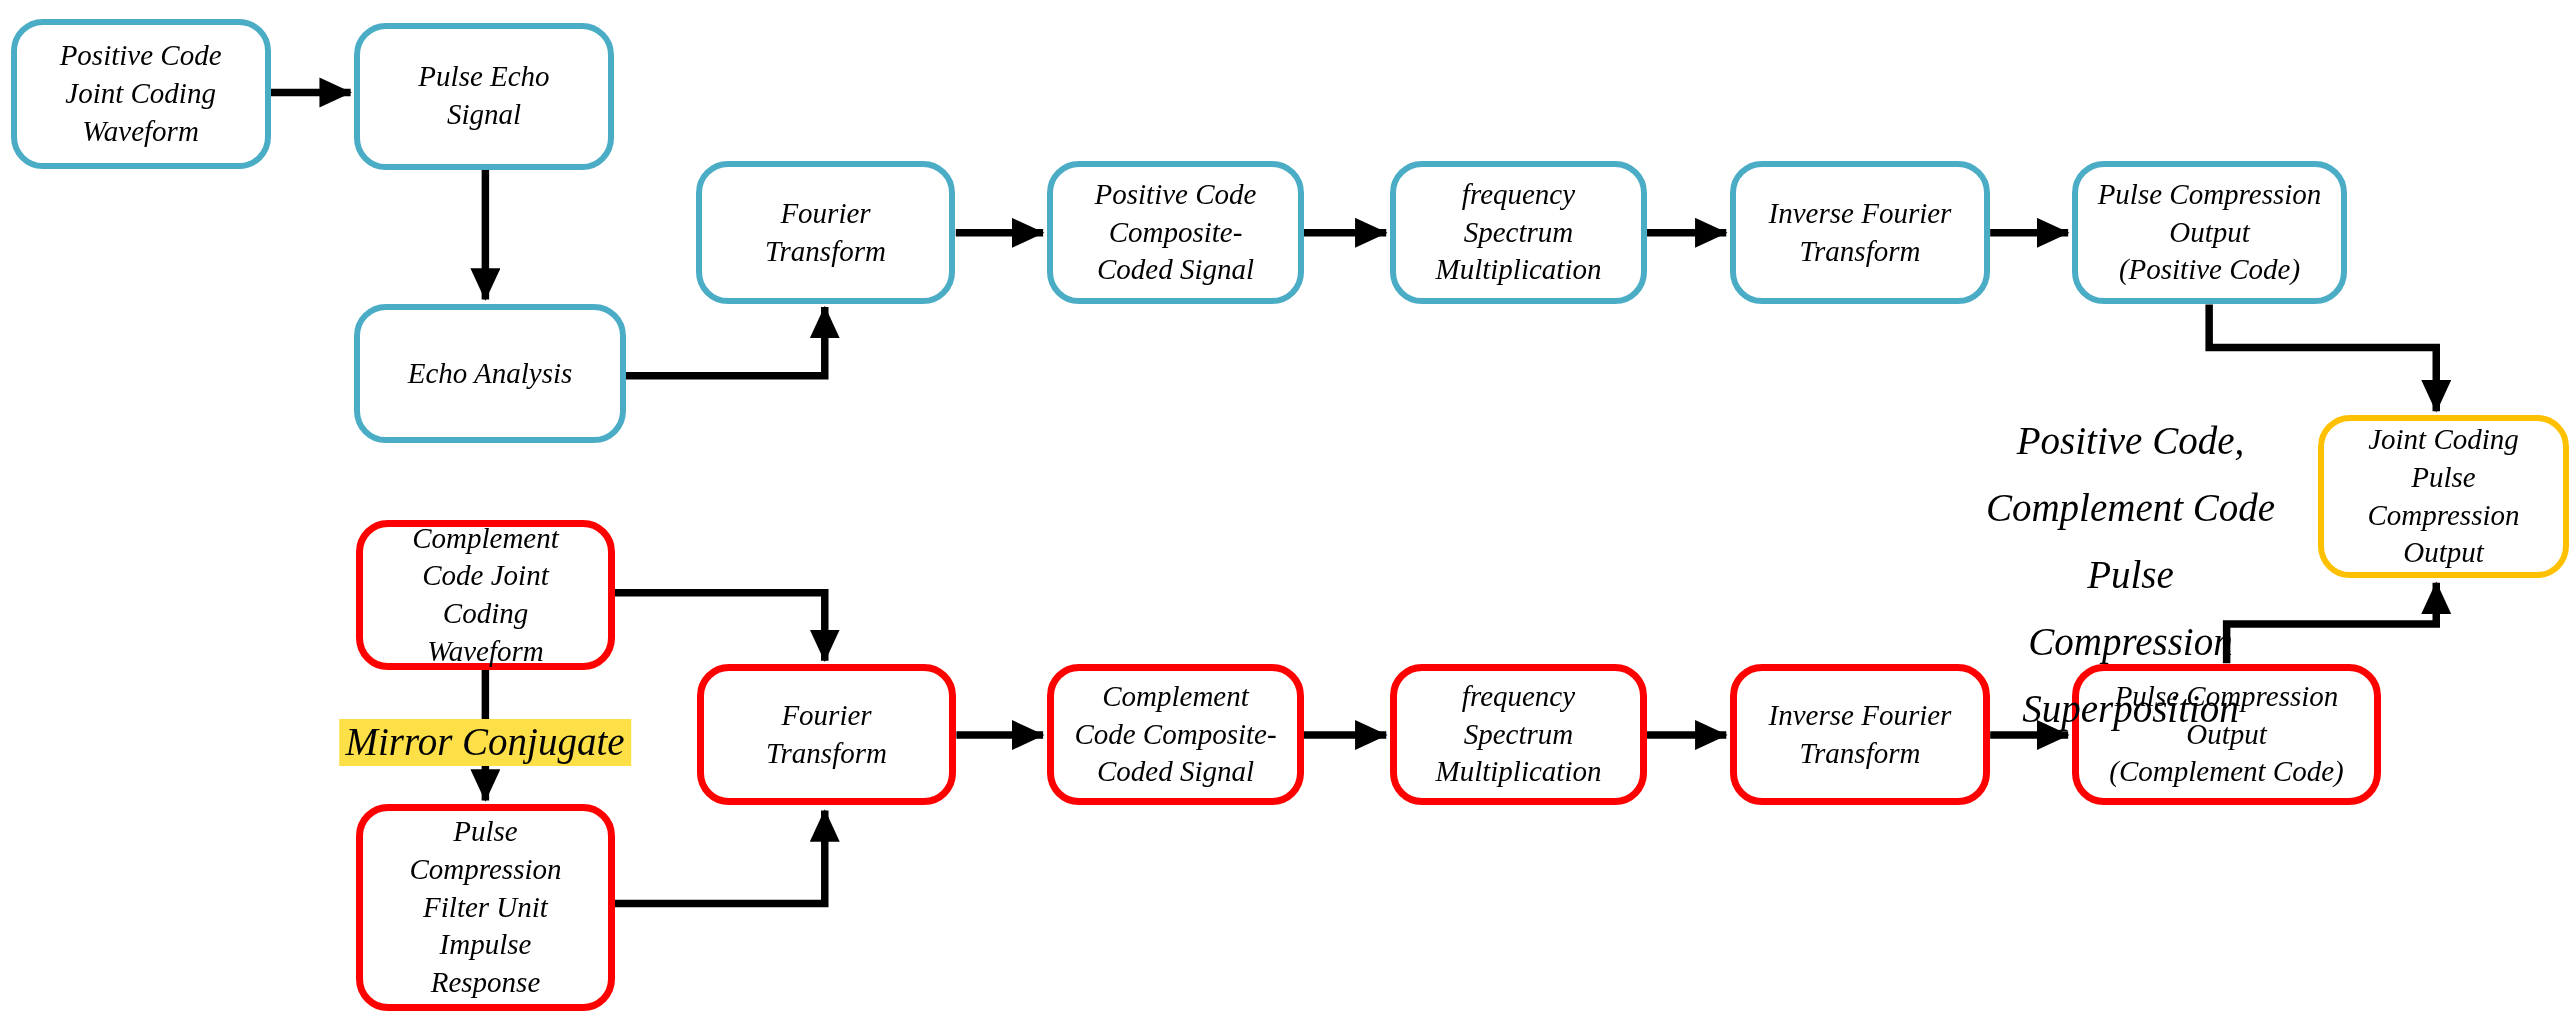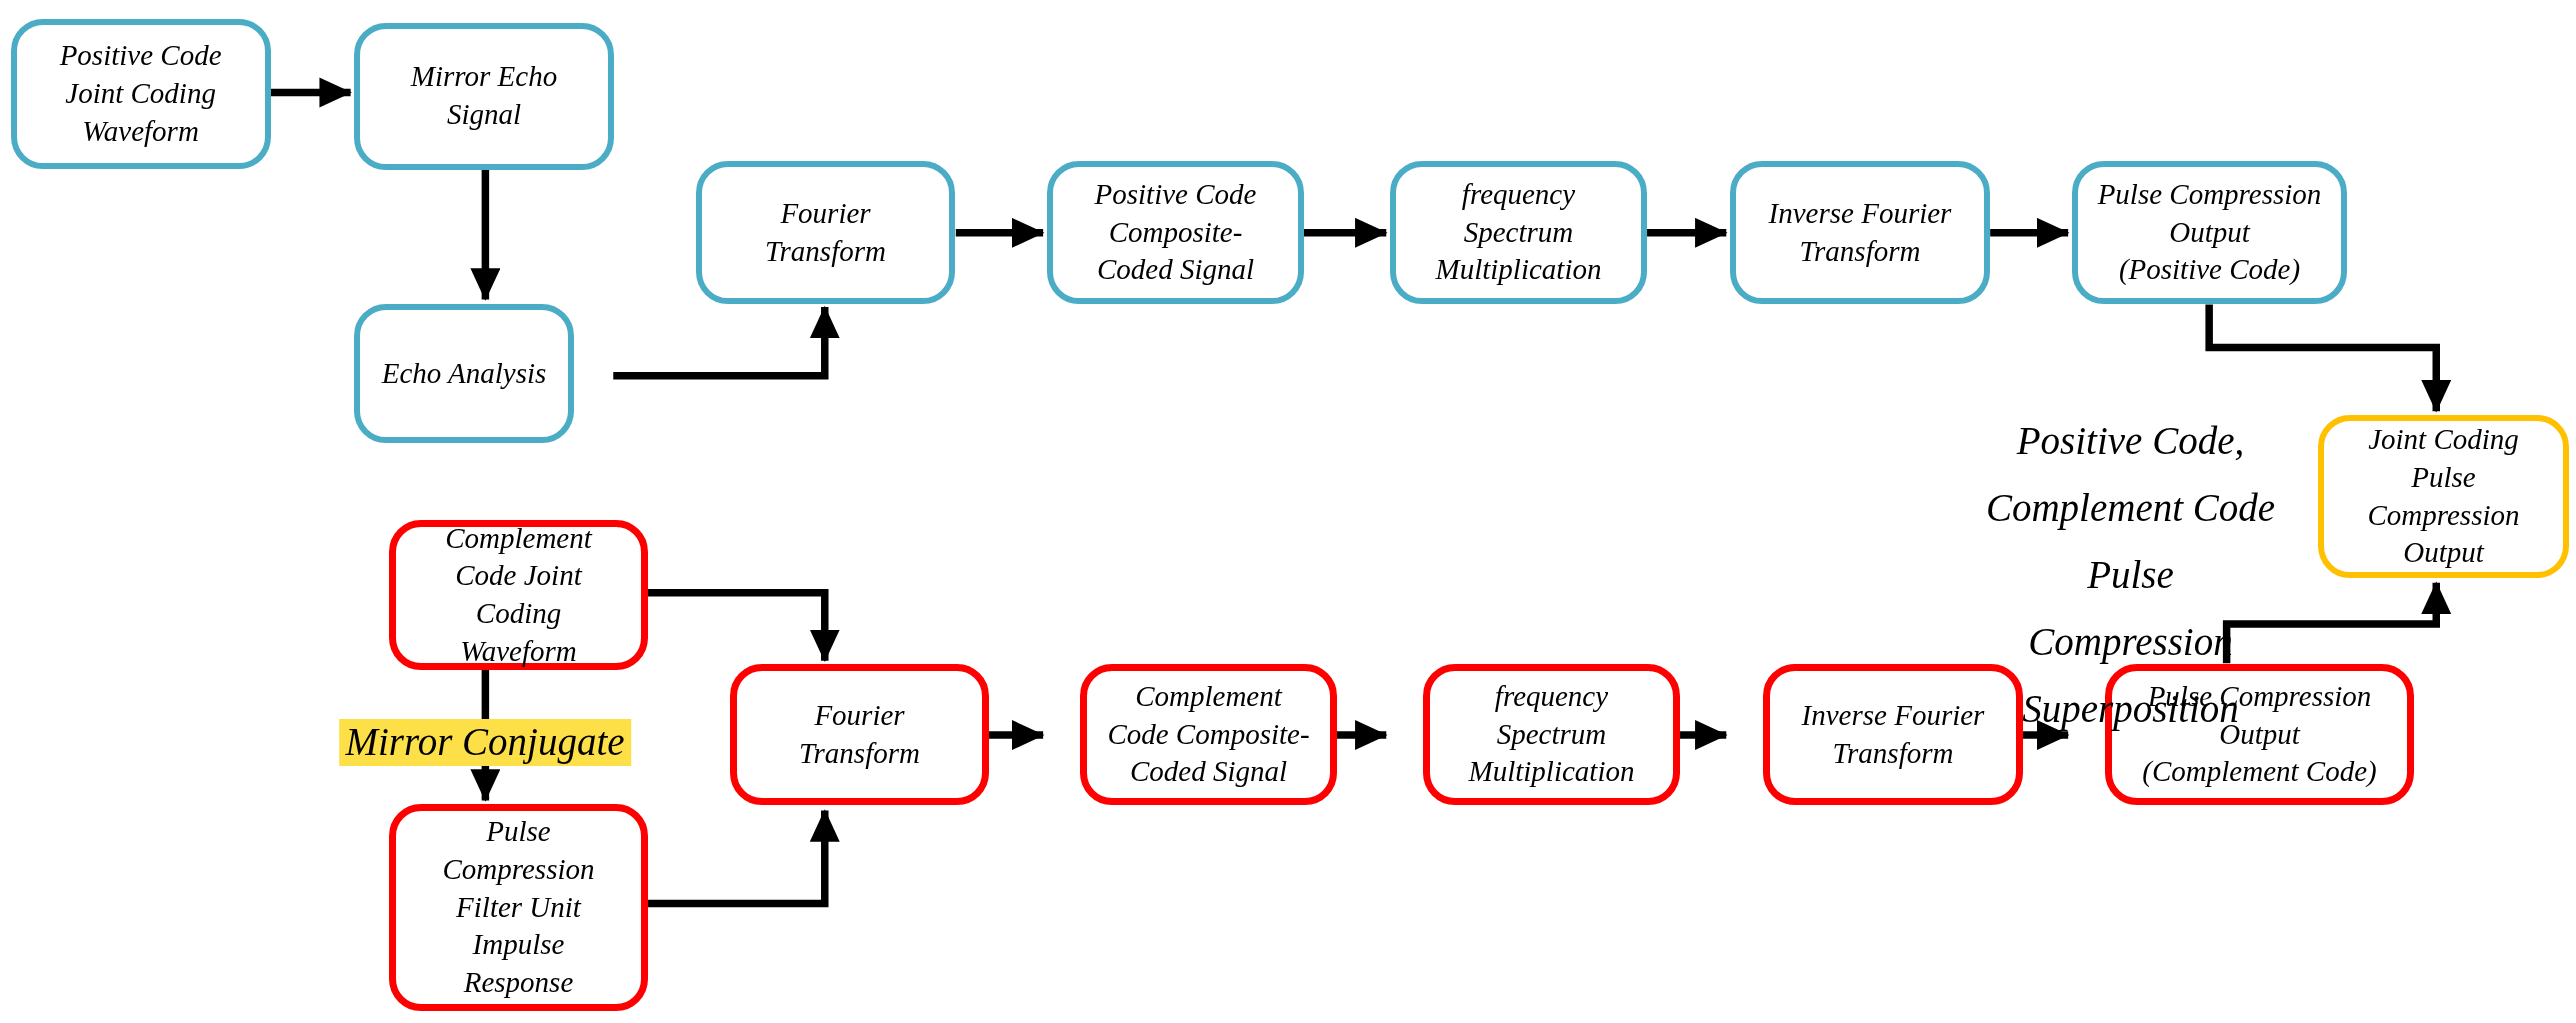--- a/index.html
+++ b/index.html
@@ -38,21 +38,21 @@
     align-items: center;
     justify-content: center;
     text-align: center;
   }
   .node-label {
     white-space: pre-line;
     font-size: 29px;
     line-height: 1.3;
   }
   .chain-positive   { border-width: 6.2px; border-color: #4BACC6; }
-  .chain-complement { border-width: 7.5px; border-color: #FE0000; margin-left: 33px; }
+  .chain-complement { border-width: 7.5px; border-color: #FE0000; }
   .chain-output     { border-width: 6.9px; border-color: #FFC000; }
   .float-label {
     position: absolute;
     white-space: pre-line;
     font-size: 39px;
     text-align: center;
   }
   #mirror-label {
     transform: translateX(-50%);
     background: #fde047;
@@ -92,25 +92,25 @@
     <path class="arrow" d="M3569,1063 V1000 H3905 V934" marker-end="url(#ah)"></path>
   </svg>
 
   <div class="node chain-positive" style="left: 10.6px; top: 18.7px; width: 260px; height: 150px; border-color: rgb(75, 172, 198);">
     <span class="node-label">Positive Code
 Joint Coding
 Waveform</span>
   </div>
 
   <div class="node chain-positive" style="left: 354px; top: 22.5px; width: 260px; height: 147px; border-color: rgb(75, 172, 198);">
-    <span class="node-label">Mirror Echo
+    <span class="node-label">Pulse Echo
 Signal</span>
   </div>
 
-  <div class="node chain-positive" style="left: 354px; top: 304px; width: 220px; height: 139px; border-color: rgb(75, 172, 198);">
+  <div class="node chain-positive" style="left: 354px; top: 304px; width: 272px; height: 139px; border-color: rgb(75, 172, 198);">
     <span class="node-label">Echo Analysis</span>
   </div>
 
   <div class="node chain-positive" style="left: 696px; top: 161px; width: 259px; height: 143px; border-color: rgb(75, 172, 198);">
     <span class="node-label">Fourier
 Transform</span>
   </div>
 
   <div class="node chain-positive" style="left: 1047px; top: 161px; width: 257px; height: 143px; border-color: rgb(75, 172, 198);">
     <span class="node-label">Positive Code

